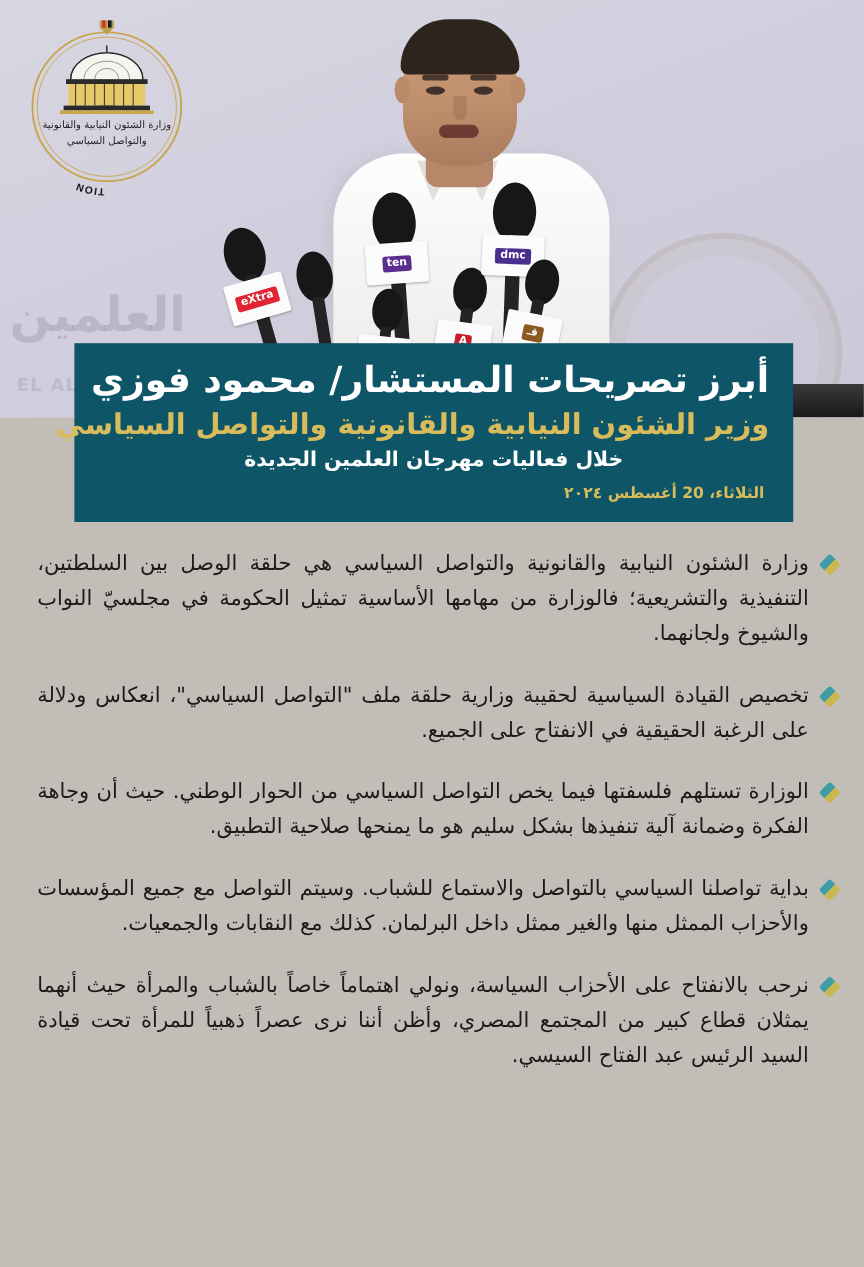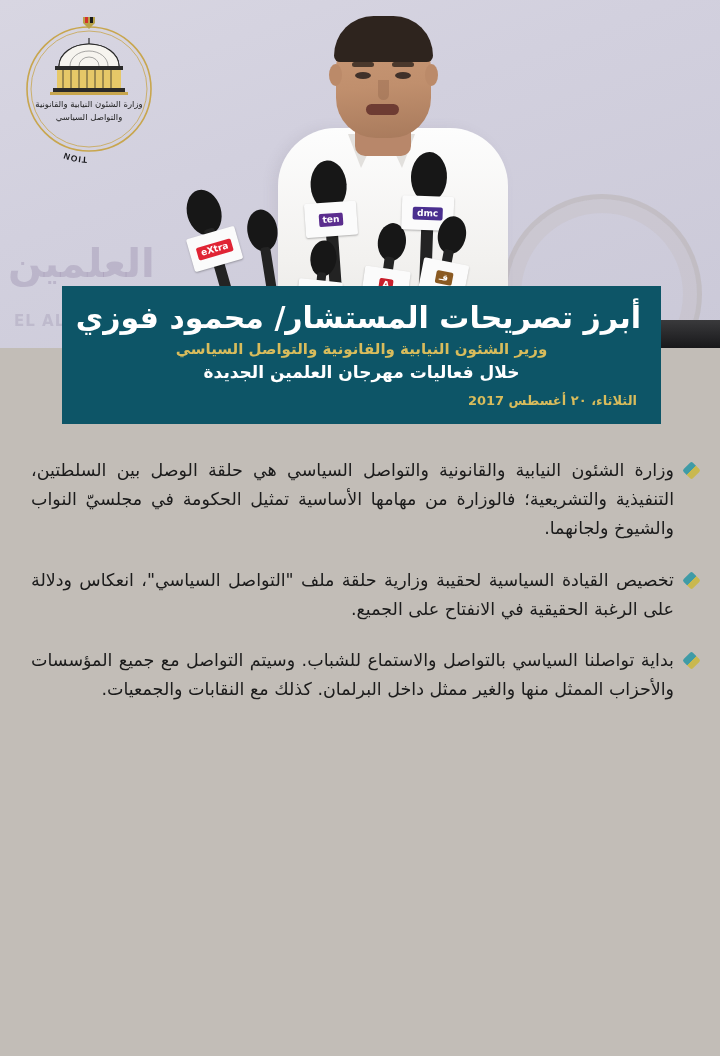--- a/index.html
+++ b/index.html
@@ -221,21 +221,21 @@
   .t1 {
     color: #ffffff;
     font-size: 30px;
     font-weight: 700;
     line-height: 1.18;
     margin: 0 0 5px 0;
     white-space: nowrap;
   }
   .t2 {
     color: #d8bc5c;
-    font-size: 15px;
+    font-size: 24px;
     font-weight: 700;
     line-height: 1.2;
     margin: 0 0 4px 0;
     white-space: nowrap;
   }
   .t3 {
     color: #ffffff;
     font-size: 17px;
     font-weight: 700;
     line-height: 1.2;
@@ -408,29 +408,37 @@
     <text font-family="'Liberation Sans', sans-serif" font-size="8.6" font-weight="700" fill="#16161a" letter-spacing="0.8">
       <textPath href="#arcBottom" startOffset="6%">MINISTRY OF PARLIAMENTARY, LEGAL AFFAIRS AND POLITICAL COMMUNICATION</textPath>
     </text>
   </svg>
 </div>
 
 <div class="banner">
   <h1 class="t1">أبرز تصريحات المستشار/ محمود فوزي</h1>
   <h2 class="t2">وزير الشئون النيابية والقانونية والتواصل السياسي</h2>
   <h2 class="t3">خلال فعاليات مهرجان العلمين الجديدة</h2>
-  <p class="t-date">الثلاثاء، ٢٠ أغسطس 2017</p>
+  <p class="t-date">الثلاثاء، 20 أغسطس ٢٠٢٤</p>
 </div>
 
 <div class="body">
   <div class="item">
     <span class="bullet"></span>
     <p class="para">وزارة الشئون النيابية والقانونية والتواصل السياسي هي حلقة الوصل بين السلطتين، التنفيذية والتشريعية؛ فالوزارة من مهامها الأساسية تمثيل الحكومة في مجلسيّ النواب والشيوخ ولجانهما.</p>
   </div>
   <div class="item">
     <span class="bullet"></span>
     <p class="para">تخصيص القيادة السياسية لحقيبة وزارية حلقة ملف "التواصل السياسي"، انعكاس ودلالة على الرغبة الحقيقية في الانفتاح على الجميع.</p>
   </div>
   <div class="item">
     <span class="bullet"></span>
+    <p class="para">الوزارة تستلهم فلسفتها فيما يخص التواصل السياسي من الحوار الوطني. حيث أن وجاهة الفكرة وضمانة آلية تنفيذها بشكل سليم هو ما يمنحها صلاحية التطبيق.</p>
+  </div>
+  <div class="item">
+    <span class="bullet"></span>
     <p class="para">بداية تواصلنا السياسي بالتواصل والاستماع للشباب. وسيتم التواصل مع جميع المؤسسات والأحزاب الممثل منها والغير ممثل داخل البرلمان. كذلك مع النقابات والجمعيات.</p>
   </div>
+  <div class="item">
+    <span class="bullet"></span>
+    <p class="para">نرحب بالانفتاح على الأحزاب السياسة، ونولي اهتماماً خاصاً بالشباب والمرأة حيث أنهما يمثلان قطاع كبير من المجتمع المصري، وأظن أننا نرى عصراً ذهبياً للمرأة تحت قيادة السيد الرئيس عبد الفتاح السيسي.</p>
+  </div>
 </div>
 
 </body></html>

